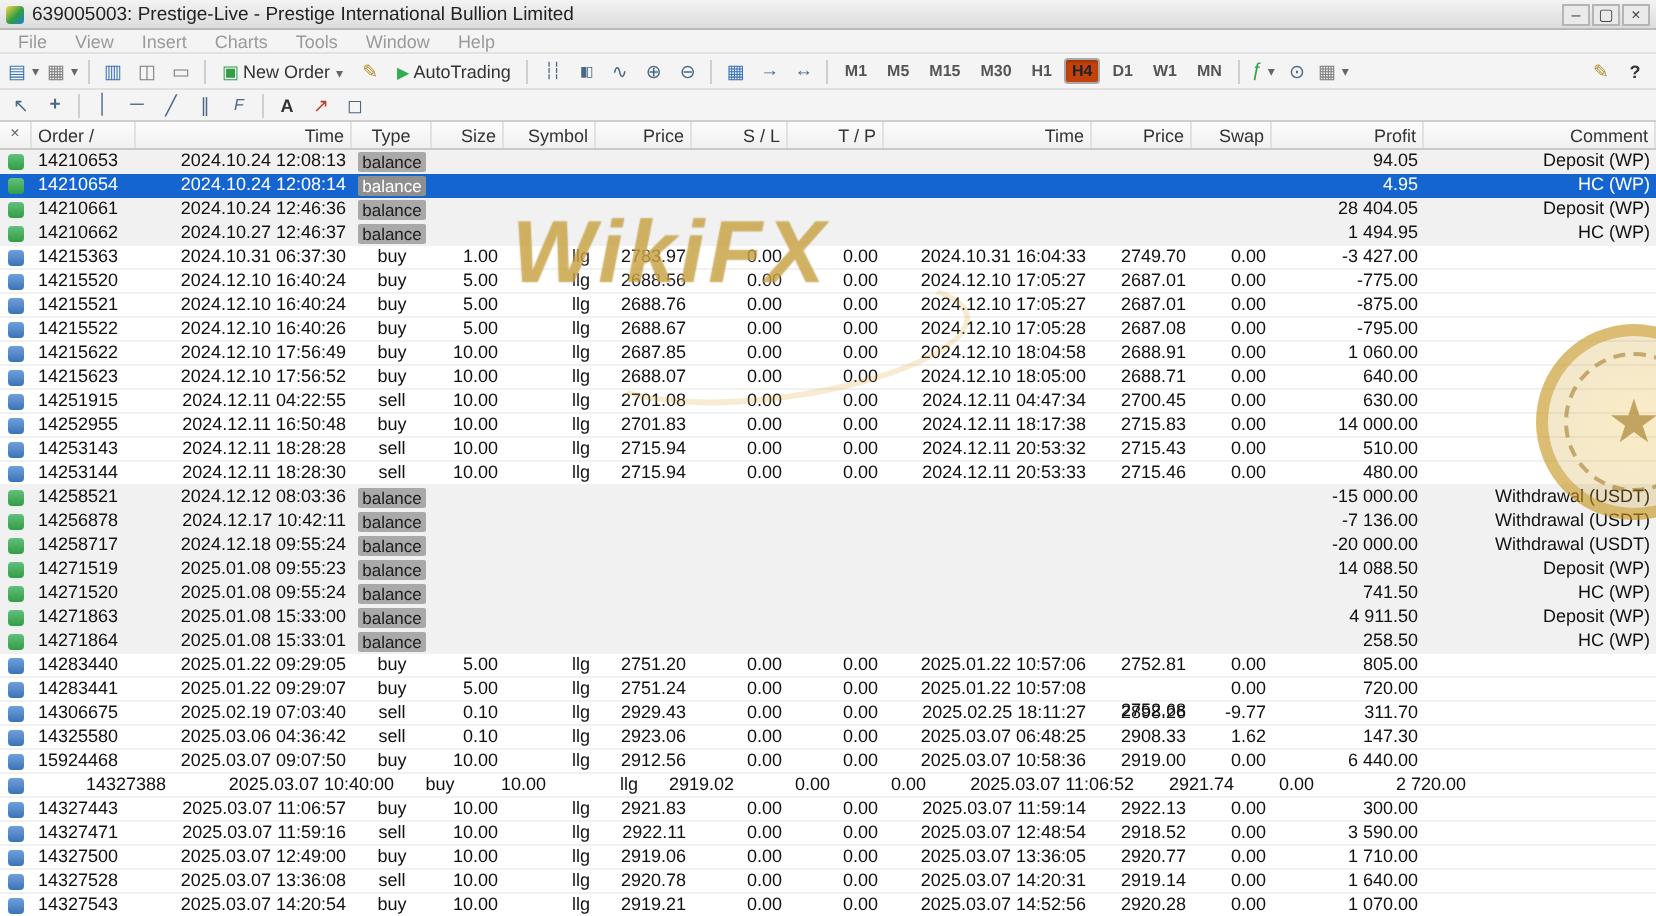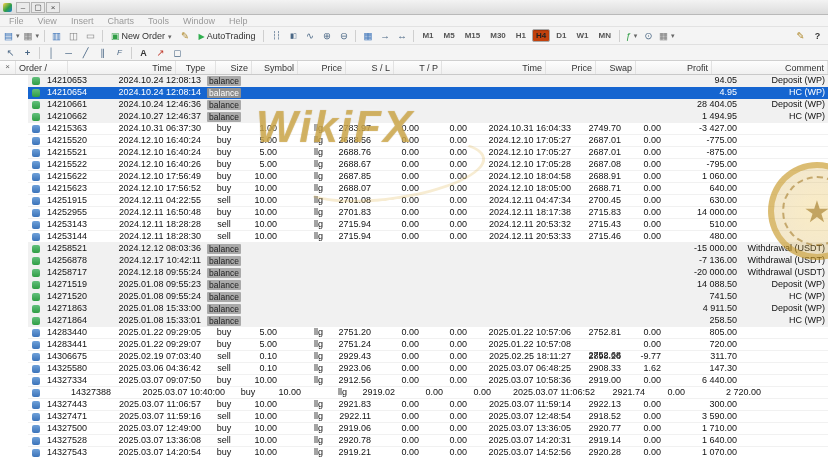--- a/index.html
+++ b/index.html
@@ -63,21 +63,21 @@
   .ic-text::before{content:"A";color:#333;font-weight:bold;font-size:9px;}
   .ic-arrow::before{content:"↗";color:#c0392b;}
   .ic-shapes::before{content:"◻";}
   
   .thead{height:14px;display:flex;background:linear-gradient(#fdfdfd,#f0f0f0);border-bottom:1px solid #c9c9c9;
     font-size:9px;color:#333;align-items:stretch;}
   .hcell{display:flex;align-items:center;padding:0 3px;border-right:1px solid #e2e2e2;white-space:nowrap;overflow:hidden;}
   .icolh{width:16px;display:flex;align-items:center;justify-content:center;border-right:1px solid #e2e2e2;}
   .pclose{width:9px;height:9px;line-height:8px;text-align:center;font-size:8px;color:#666;}
   .pclose::before{content:"×";}
-  .rows{height:383px;overflow:hidden;font-size:9px;color:#111;padding-left:28px;}
+  .rows{height:383px;overflow:hidden;font-size:9px;color:#111;}
   .row{height:12px;display:flex;align-items:center;border-bottom:1px solid #f1f1f1;background:#fff;}
   .row.balance{background:#f1f1f1;}
   .row.selected{background:#1565d0;color:#fff;border-bottom-color:#1565d0;}
   .icell{width:16px;display:flex;justify-content:center;align-items:center;flex:0 0 auto;}
   .ric{width:8px;height:8px;border-radius:2px;}
   .ric.trade{background:linear-gradient(#6fa1d9,#3b73b9);}
   .ric.balance{background:linear-gradient(#63c07d,#2f9e44);}
   .cell{display:flex;align-items:center;padding:0 3px;white-space:nowrap;overflow:hidden;line-height:11px;}
   .jl{justify-content:flex-start;} .jr{justify-content:flex-end;} .jc{justify-content:center;}
   .chip{display:block;width:100%;background:#a9a9a9;color:#1c1c1c;text-align:center;border-radius:1px;font-size:8.5px;line-height:10px;}
@@ -96,20 +96,21 @@
     display:flex;align-items:center;justify-content:center;font-size:30px;color:rgba(150,105,15,.55);}
   .wm-seal-inner::before{content:"★";}
 </style>
 </head>
 <body>
 
 <div class="app" data-name="mt4-window">
 
   <div class="titlebar" data-name="title-bar">
     <span class="app-icon" data-name="mt4-logo-icon"></span>
+    <span class="title-text" data-name="window-title">639005003: Prestige-Live - Prestige International Bullion Limited</span>
     <span class="win-controls">
       <span class="wbtn min" data-name="minimize-button"></span>
       <span class="wbtn max" data-name="maximize-button"></span>
       <span class="wbtn close" data-name="close-button"></span>
     </span>
   </div>
 
   <div class="menubar" id="menubar" data-name="menu-bar">
       <span class="mi" data-name="menu-item-file">File</span>
       <span class="mi" data-name="menu-item-view">View</span>
@@ -673,21 +674,21 @@
         <div class="cell jr" data-name="cell-close_time" style="width: 104px;">2025.03.07 06:48:25</div>
         <div class="cell jr" data-name="cell-close_price" style="width: 50px;">2908.33</div>
         <div class="cell jr" data-name="cell-swap" style="width: 40px;">1.62</div>
         <div class="cell jr" data-name="cell-profit" style="width: 76px;">147.30</div>
         <div class="cell jr" data-name="cell-comment" style="flex: 1 1 0%;"></div>
       </div>
       <div class="row" data-name="history-row">
         <div class="icell">
           <span class="ric trade" data-name="trade-row-icon"></span>
         </div>
-        <div class="cell jl" data-name="cell-order" style="width: 52px;">14327334</div>
+        <div class="cell jl" data-name="cell-order" style="width: 52px;">15924468</div>
         <div class="cell jr" data-name="cell-time" style="width: 108px;">2025.03.07 09:07:50</div>
         <div class="cell jc" data-name="cell-type" style="width: 40px;">buy</div>
         <div class="cell jr" data-name="cell-size" style="width: 36px;">10.00</div>
         <div class="cell jr" data-name="cell-symbol" style="width: 46px;">llg</div>
         <div class="cell jr" data-name="cell-price" style="width: 48px;">2912.56</div>
         <div class="cell jr" data-name="cell-sl" style="width: 48px;">0.00</div>
         <div class="cell jr" data-name="cell-tp" style="width: 48px;">0.00</div>
         <div class="cell jr" data-name="cell-close_time" style="width: 104px;">2025.03.07 10:58:36</div>
         <div class="cell jr" data-name="cell-close_price" style="width: 50px;">2919.00</div>
         <div class="cell jr" data-name="cell-swap" style="width: 40px;">0.00</div>

